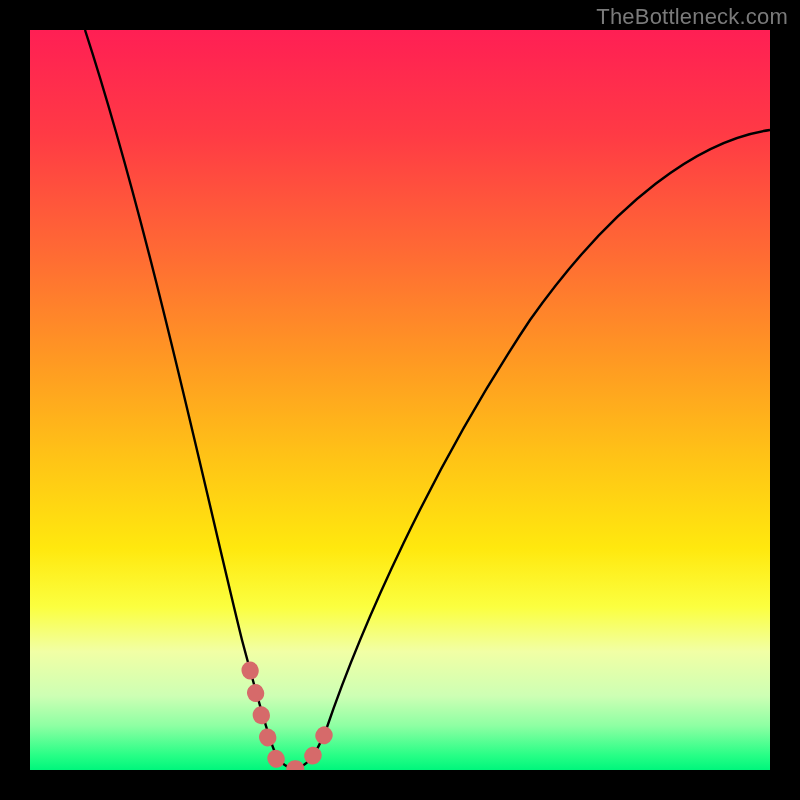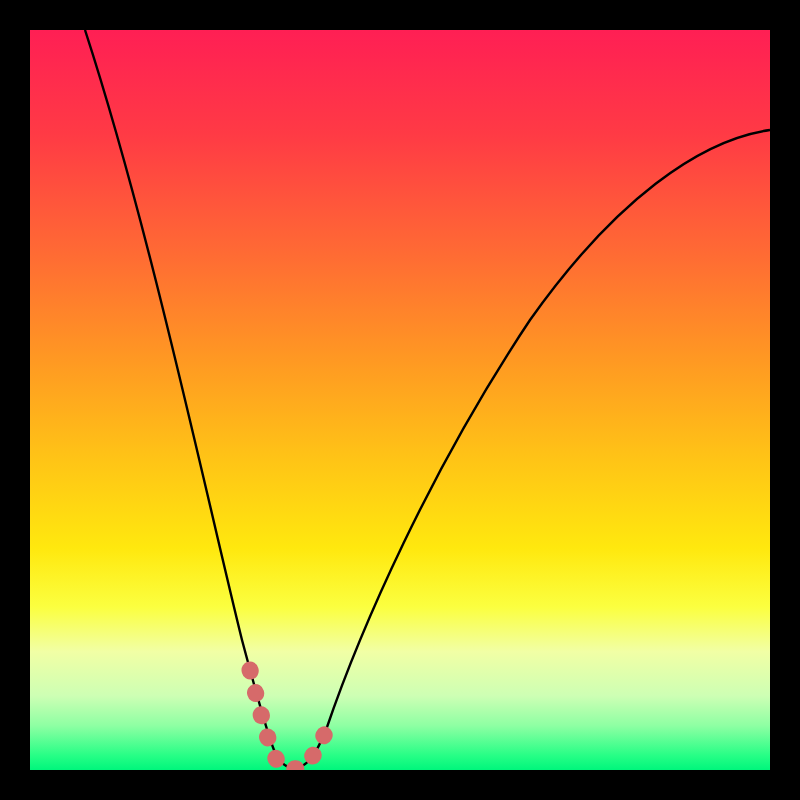--- a/index.html
+++ b/index.html
@@ -56,20 +56,21 @@
     width: 740px;
     height: 740px;
     display: block;
   }
 </style>
 </head>
 <body>
 
 <div class="frame">
 
+  <div class="watermark">TheBottleneck.com</div>
 
   <div class="plot">
     <svg class="curves" viewBox="0 0 740 740" preserveAspectRatio="none">
       <path fill="none" stroke="#000" stroke-width="2.4" d="M 55 0
                C 120 200, 175 460, 212 610
                C 228 670, 238 705, 244 720
                C 249 732, 256 738, 264 738
                C 274 738, 284 730, 296 700
                C 330 600, 400 440, 500 290
                C 585 170, 670 110, 740 100"></path>

